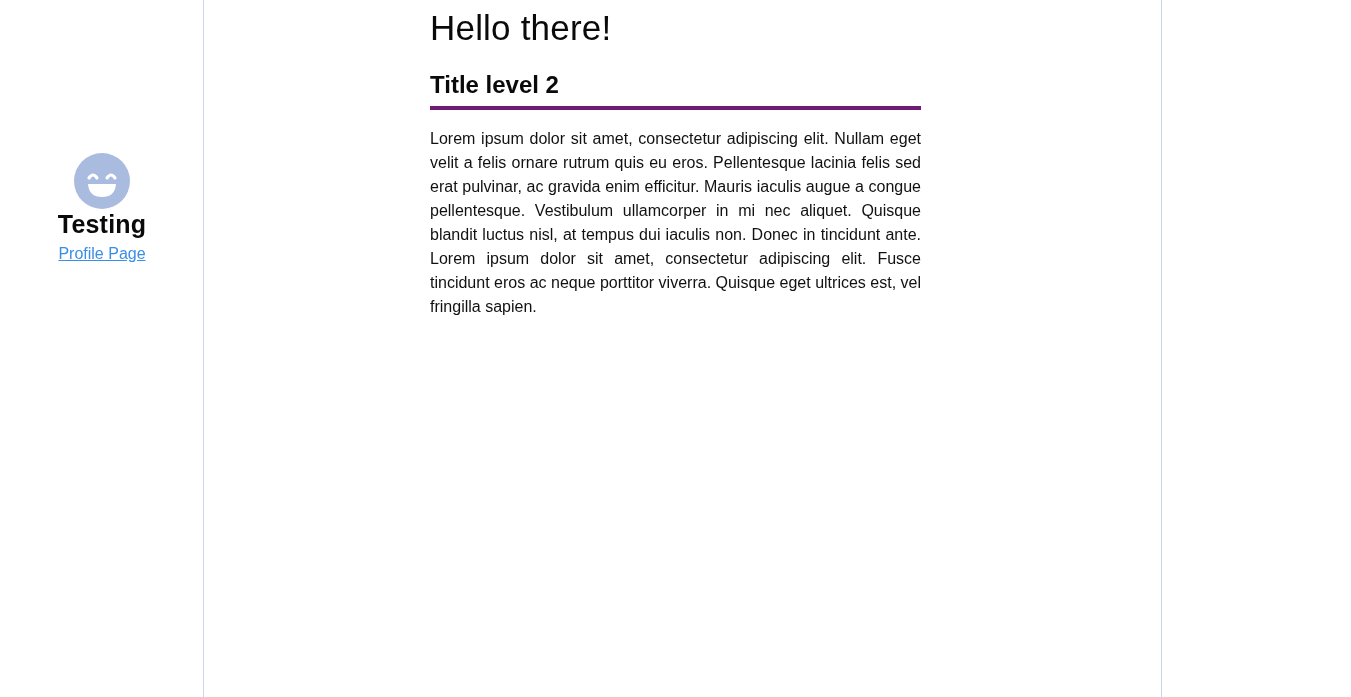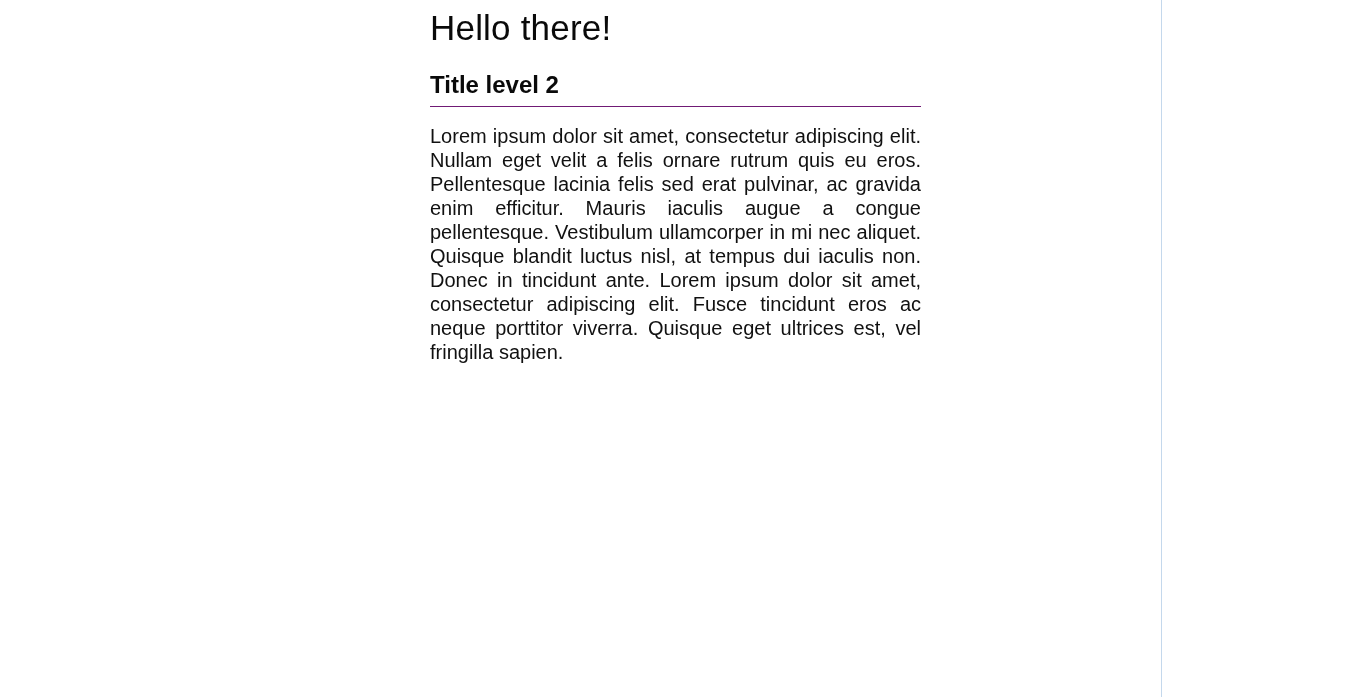--- a/index.html
+++ b/index.html
@@ -83,34 +83,47 @@
       color: #0a0a0a;
       letter-spacing: 0.2px;
     }
     .h2 {
       margin: 22px 0 0 0;
       font-size: 24px;
       font-weight: 700;
       line-height: 30px;
       color: #0a0a0a;
       padding-bottom: 6px;
-      border-bottom: 1px solid #701a75;
+      border-bottom: 4px solid #701a75;
     }
     .para {
       margin: 17px 0 0 0;
-      font-size: 20px;
+      font-size: 16px;
       line-height: 24px;
       text-align: justify;
       color: #111111;
     }
   </style>
 </head>
 <body>
 
 <div class="layout">
+  <aside class="sidebar">
+    <div class="profile">
+      <div class="avatar">
+        <svg width="56" height="56" viewBox="0 0 56 56">
+          <path d="M15 25 Q19 19 23 25" stroke="#ffffff" stroke-width="3.2" fill="none" stroke-linecap="round"></path>
+          <path d="M33 25 Q37 19 41 25" stroke="#ffffff" stroke-width="3.2" fill="none" stroke-linecap="round"></path>
+          <path d="M14 31 L42 31 Q41 44 28 44 Q15 44 14 31 Z" fill="#ffffff"></path>
+        </svg>
+      </div>
+      <div class="profile-name">Testing</div>
+      <a class="profile-link">Profile Page</a>
+    </div>
+  </aside>
 
   <main class="content">
     <h1 class="h1">Hello there!</h1>
     <h2 class="h2">Title level 2</h2>
     <p class="para">Lorem ipsum dolor sit amet, consectetur adipiscing elit. Nullam eget velit a felis ornare rutrum quis eu eros. Pellentesque lacinia felis sed erat pulvinar, ac gravida enim efficitur. Mauris iaculis augue a congue pellentesque. Vestibulum ullamcorper in mi nec aliquet. Quisque blandit luctus nisl, at tempus dui iaculis non. Donec in tincidunt ante. Lorem ipsum dolor sit amet, consectetur adipiscing elit. Fusce tincidunt eros ac neque porttitor viverra. Quisque eget ultrices est, vel fringilla sapien.</p>
   </main>
 
   <div class="right-rule"></div>
 </div>
 

